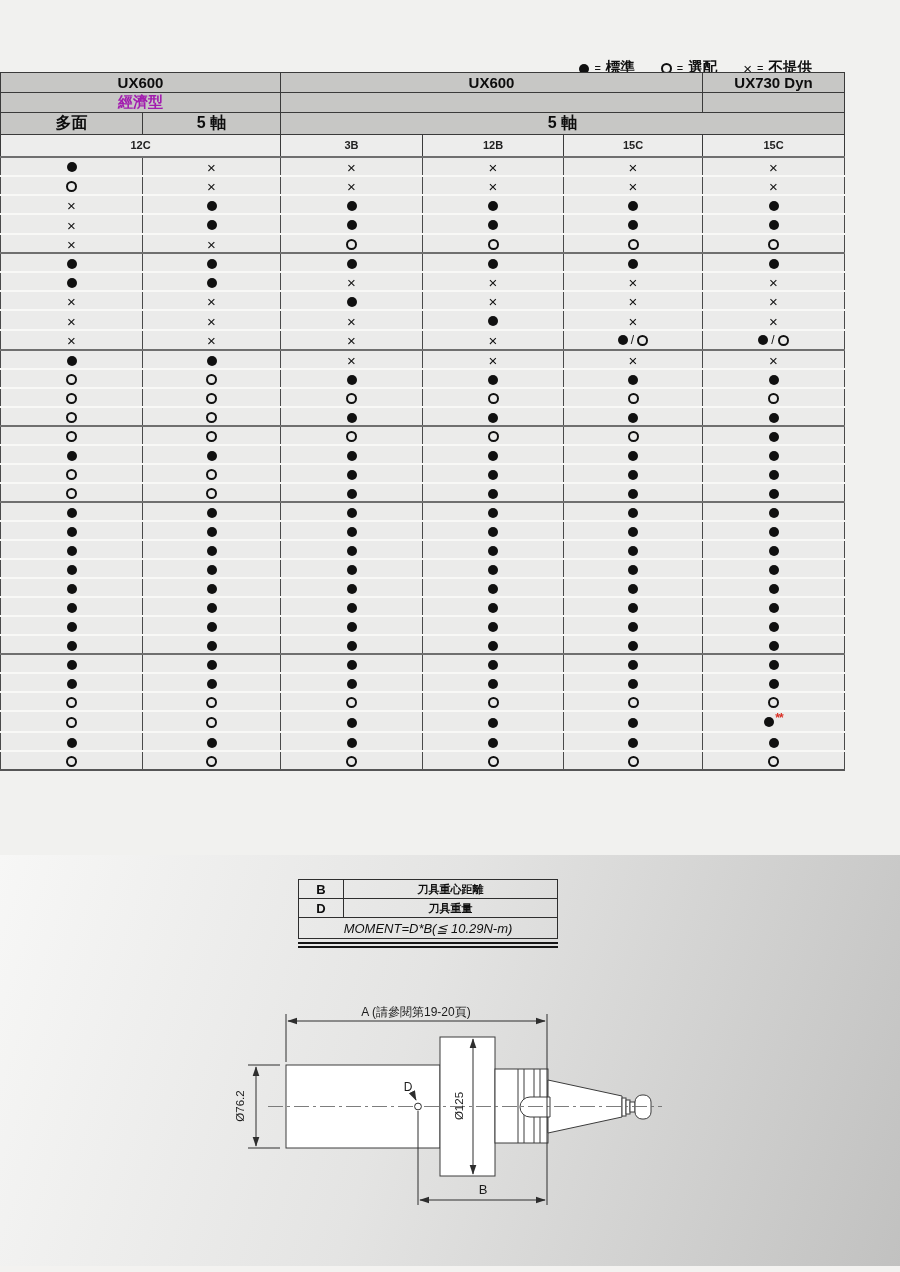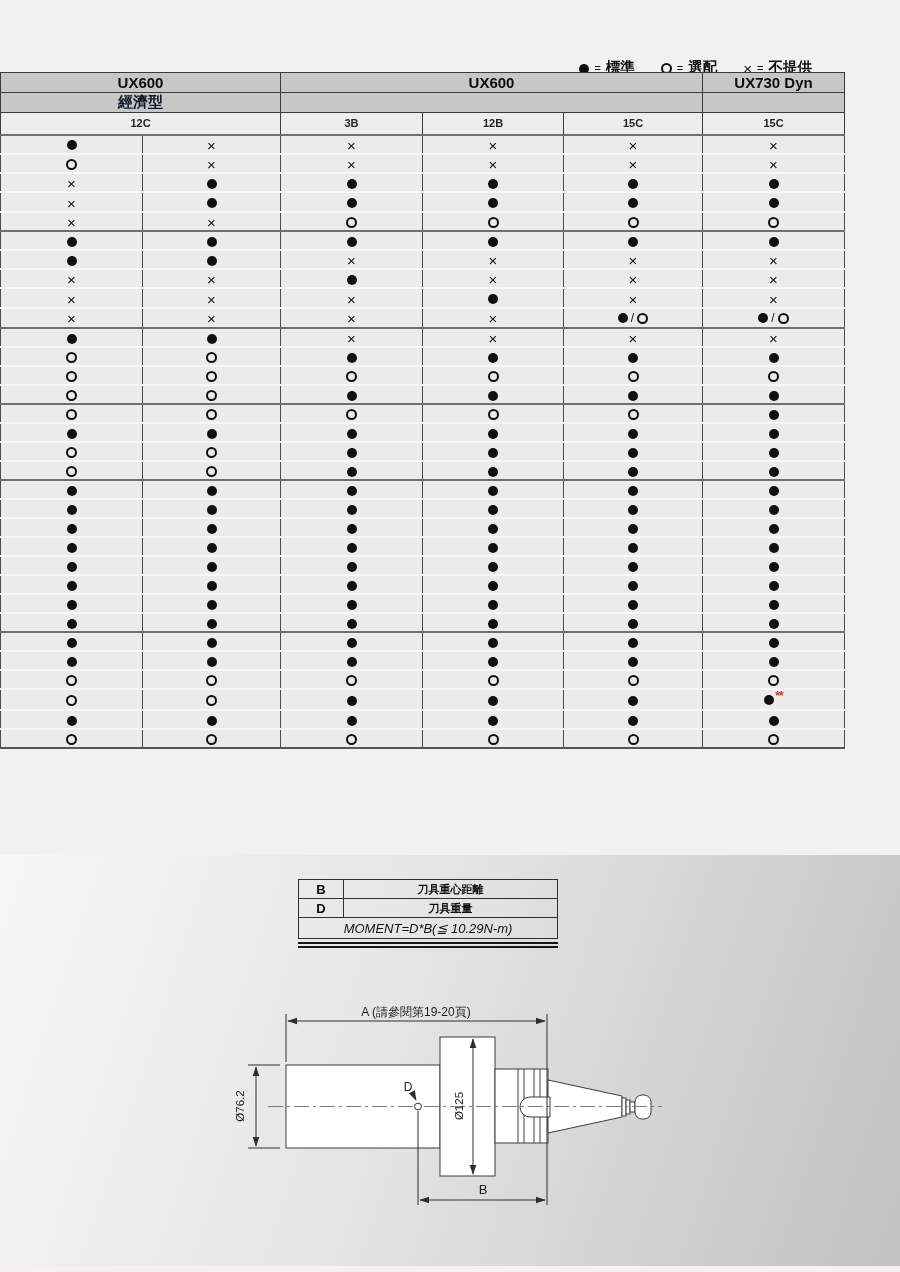--- a/index.html
+++ b/index.html
@@ -18,21 +18,21 @@
   .ring { display:inline-block; width:11px; height:11px; border:2px solid #101010; border-radius:50%;
           vertical-align:middle; background:transparent; }
   .cross { display:inline-block; font-size:15px; line-height:1; color:#101010; vertical-align:middle; font-weight:500; }
   .slash { font-size:12px; margin:0 3px; vertical-align:middle; color:#101010; }
   .stars { color:var(--star-red,#d93025); font-size:12px; font-weight:700; position:relative; top:-4px; margin-left:1px; letter-spacing:-1px; }
 
   
   table.matrix { position:absolute; left:0; top:72px; width:844px; border-collapse:collapse; table-layout:fixed; }
   .matrix th, .matrix td { padding:0; text-align:center; vertical-align:middle; }
   .h1 { height:20px; background:#c7c7c5; border:1px solid #3a3a3a; font-size:15px; font-weight:700; color:#0d0d0d; }
-  .h2 { height:19px; background:#c7c7c5; border:1px solid #3a3a3a; font-size:15px; font-weight:700; color:#0f172a; }
+  .h2 { height:19px; background:#c7c7c5; border:1px solid #3a3a3a; font-size:15px; font-weight:700; color:#a21caf; }
   .h3 { height:22px; background:#c7c7c5; border:1px solid #3a3a3a; font-size:16px; font-weight:700; color:#0d0d0d; }
   .h4 { height:22px; background:#ededec; border:1px solid #3a3a3a; font-size:11px; font-weight:700; color:#222; }
   .bcell { height:17px; background:#ebebea; border-left:1px solid #4a4a4a; border-right:1px solid #4a4a4a;
            border-top:2px solid #f8f8f6; line-height:17px; }
   .bcell.sec { border-top:2px solid #6f6f6f; }
   .matrix tbody tr:last-child .bcell { border-bottom:2px solid #565656; }
 
   
   .lower { position:absolute; left:0; top:855px; width:900px; height:417px;
            background:linear-gradient(108deg,#f7f7f6 0%,#e4e4e3 45%,#c1c1c0 100%); }
@@ -90,20 +90,25 @@
           <th class="h1" colspan="2">UX600</th>
           <th class="h1" colspan="3">UX600</th>
           <th class="h1" colspan="1">UX730 Dyn</th>
         </tr>
         <tr>
           <th class="h2" colspan="2">經濟型</th>
           <th class="h2" colspan="3"></th>
           <th class="h2" colspan="1"></th>
         </tr>
         <tr>
+          <th class="h3" colspan="1">多面</th>
+          <th class="h3" colspan="1">5 軸</th>
+          <th class="h3" colspan="4">5 軸</th>
+        </tr>
+        <tr>
           <th class="h4" colspan="2">12C</th>
           <th class="h4" colspan="1">3B</th>
           <th class="h4" colspan="1">12B</th>
           <th class="h4" colspan="1">15C</th>
           <th class="h4" colspan="1">15C</th>
         </tr>
       </thead>
       <tbody>
         <tr>
           <td class="bcell sec"><span class="dot"></span></td>

